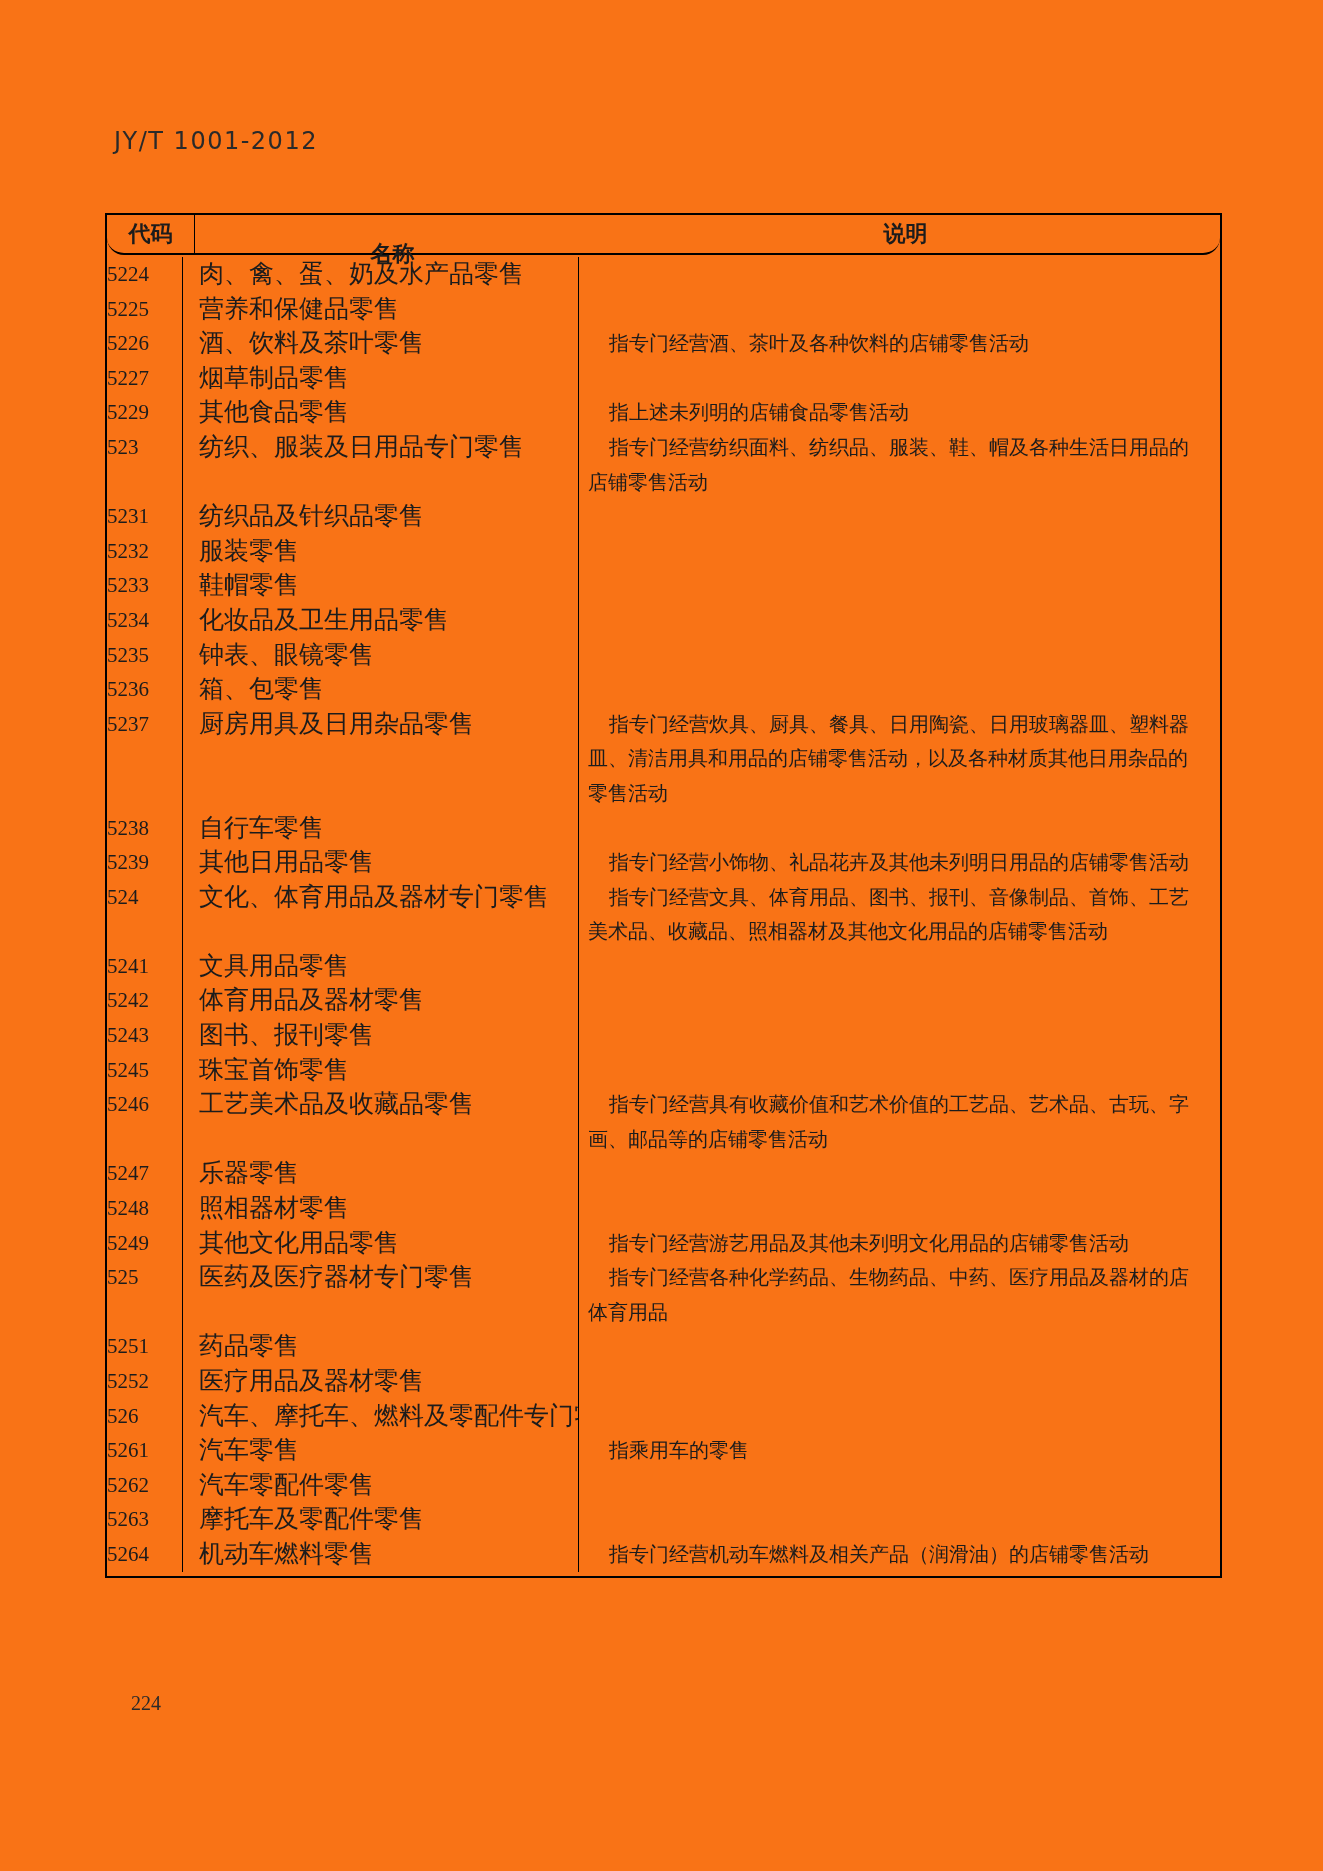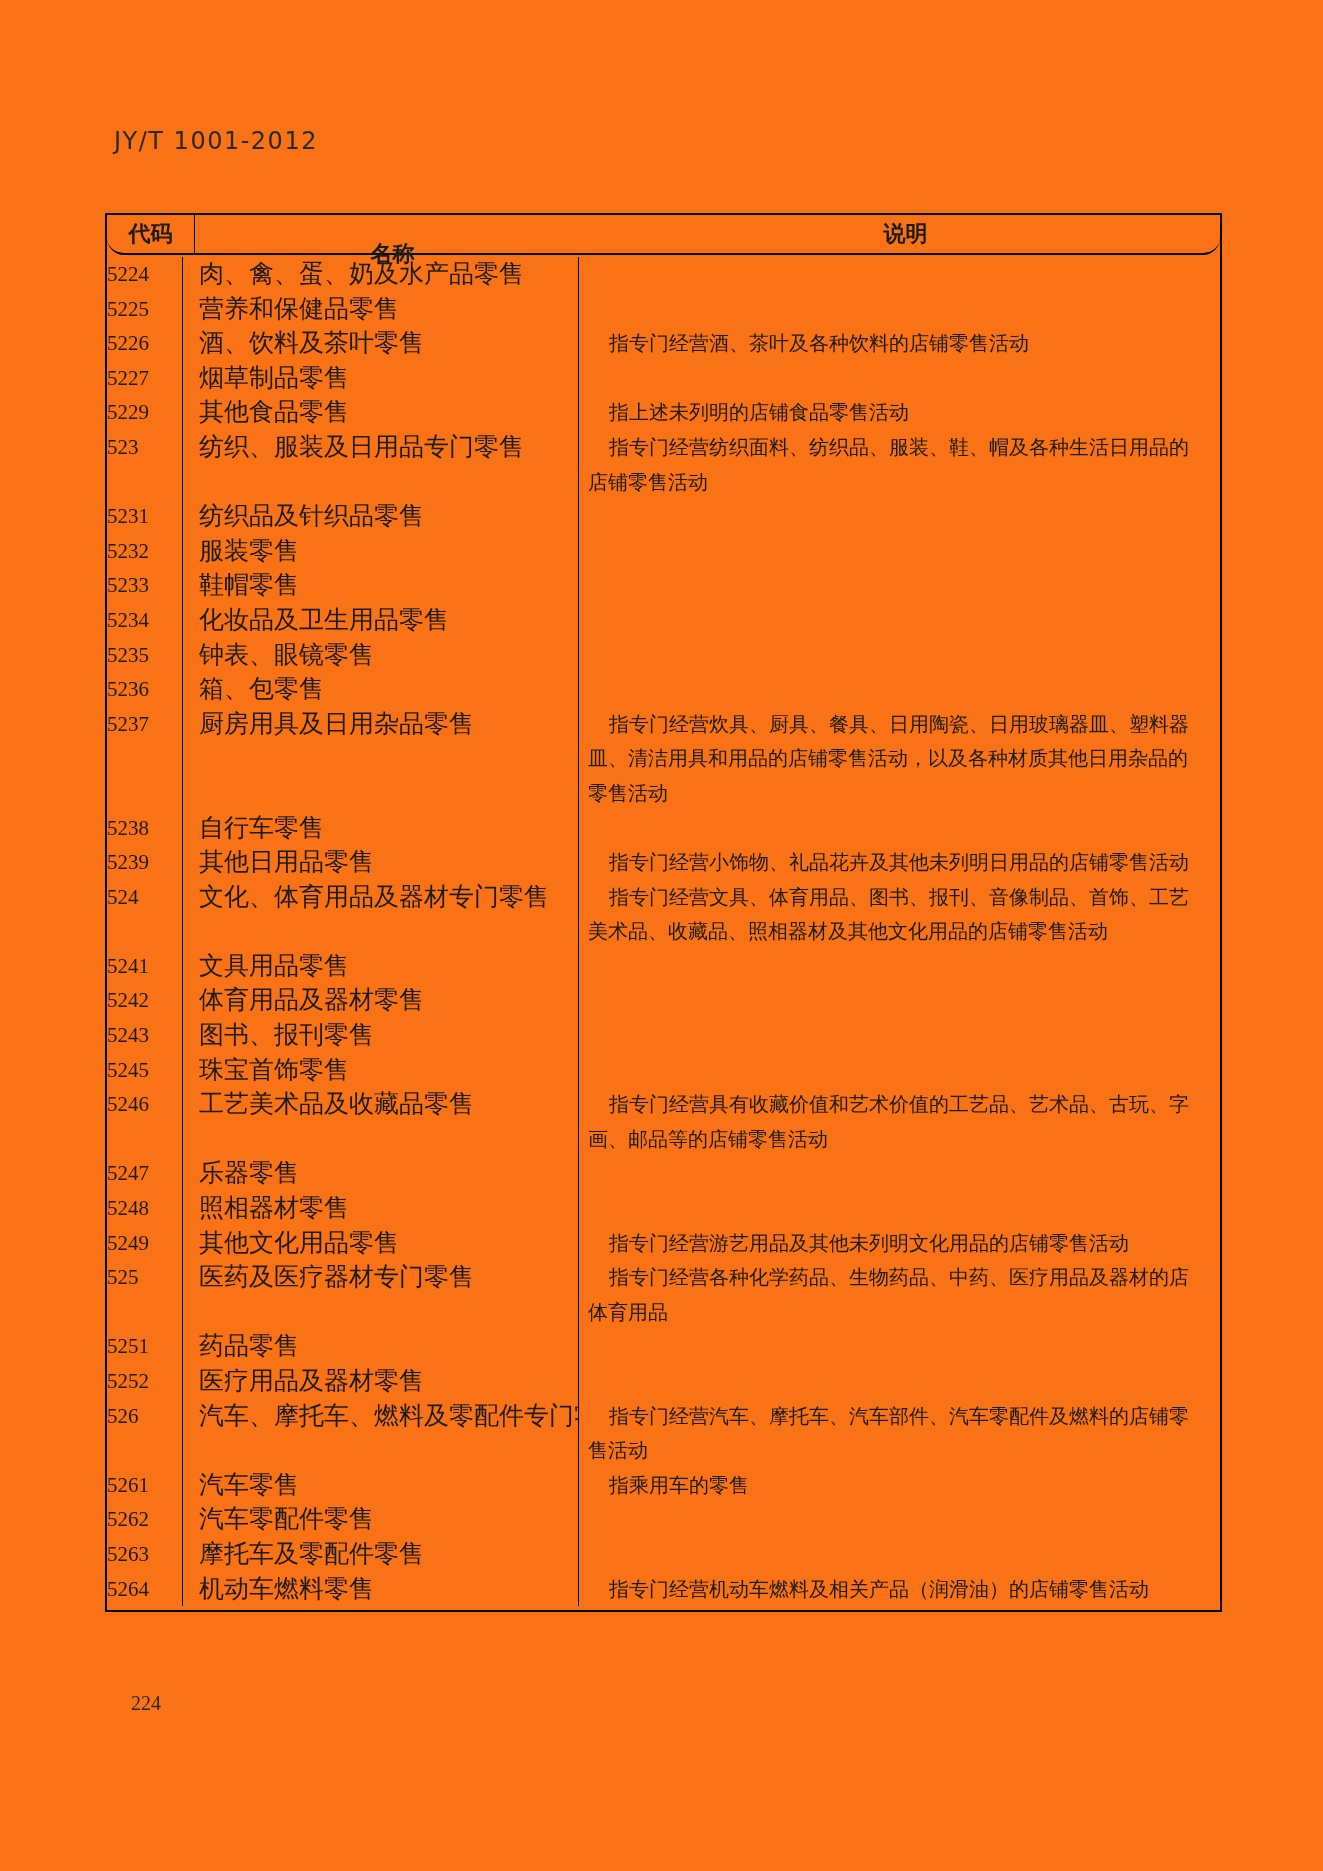--- a/index.html
+++ b/index.html
@@ -366,24 +366,20 @@
           </div>
           <div class="c desc"></div>
         </div>
         <div class="trow">
           <div class="c code">
             <div class="ln">526</div>
           </div>
           <div class="c name">
             <div class="ln">汽车、摩托车、燃料及零配件专门零售</div>
           </div>
-          <div class="c desc">
-            <div class="ln first">指专门经营汽车、摩托车、汽车部件、汽车零配件及燃料的店铺零</div>
-            <div class="ln">售活动</div>
-          </div>
         </div>
         <div class="trow">
           <div class="c code">
             <div class="ln">5261</div>
           </div>
           <div class="c name">
             <div class="ln">汽车零售</div>
           </div>
           <div class="c desc">
             <div class="ln first">指乘用车的零售</div>

